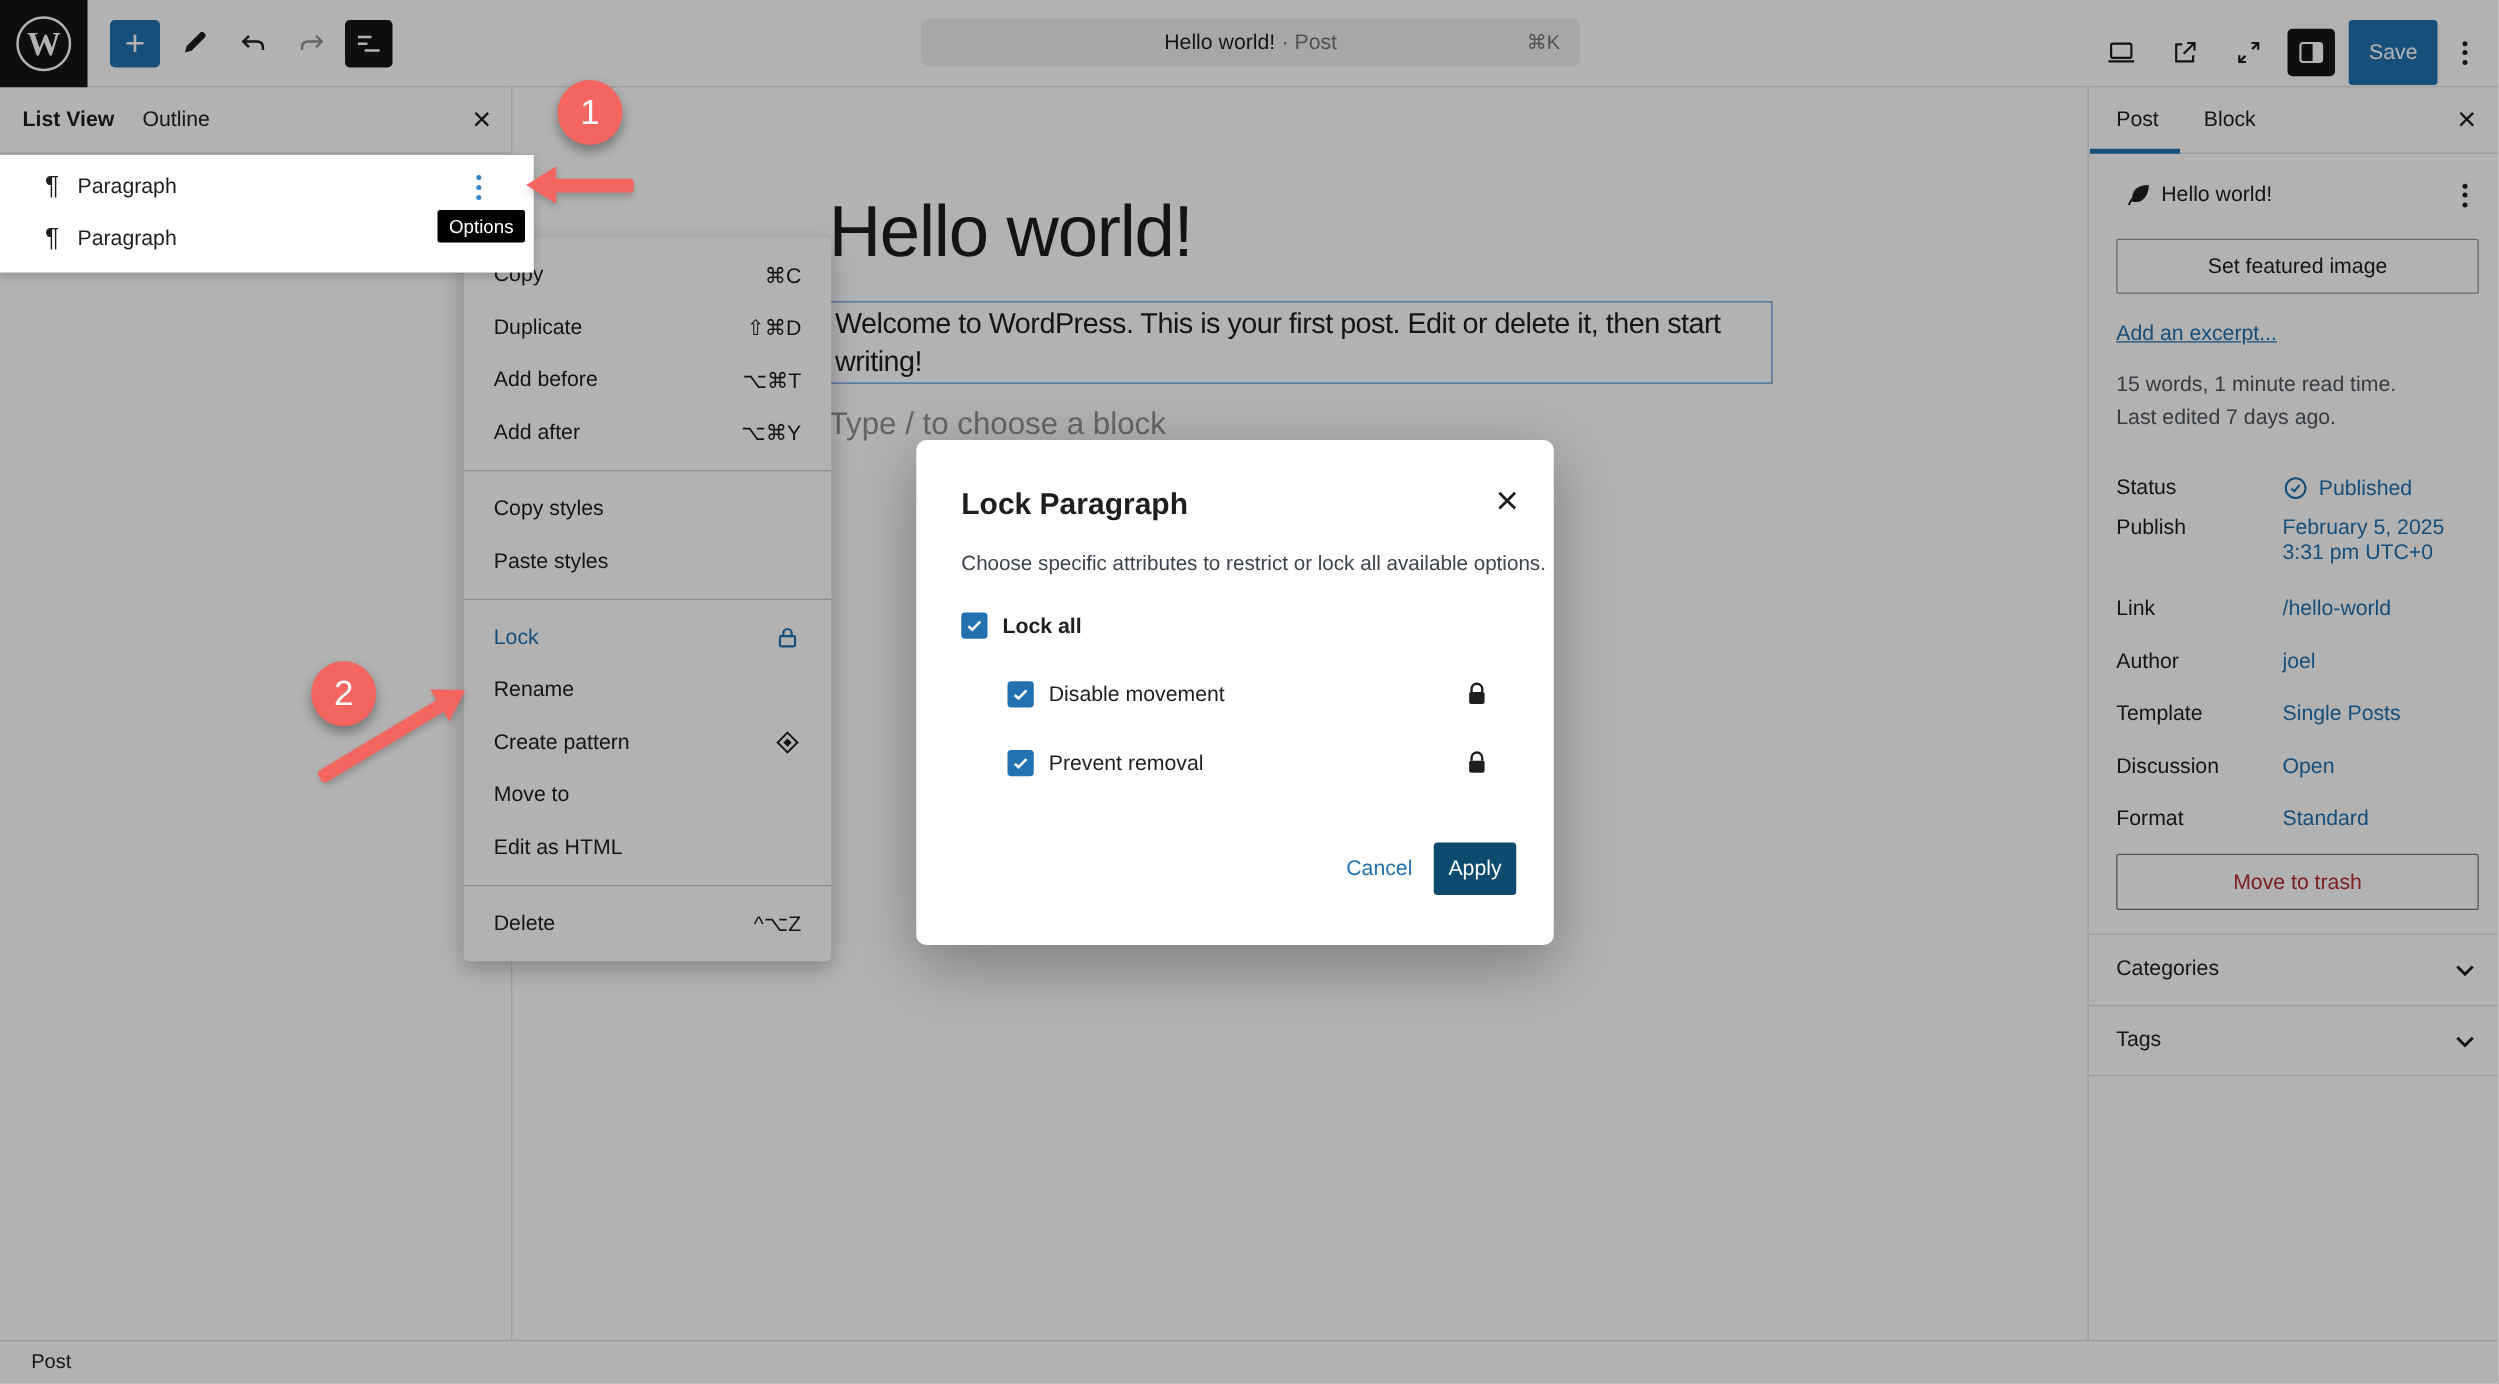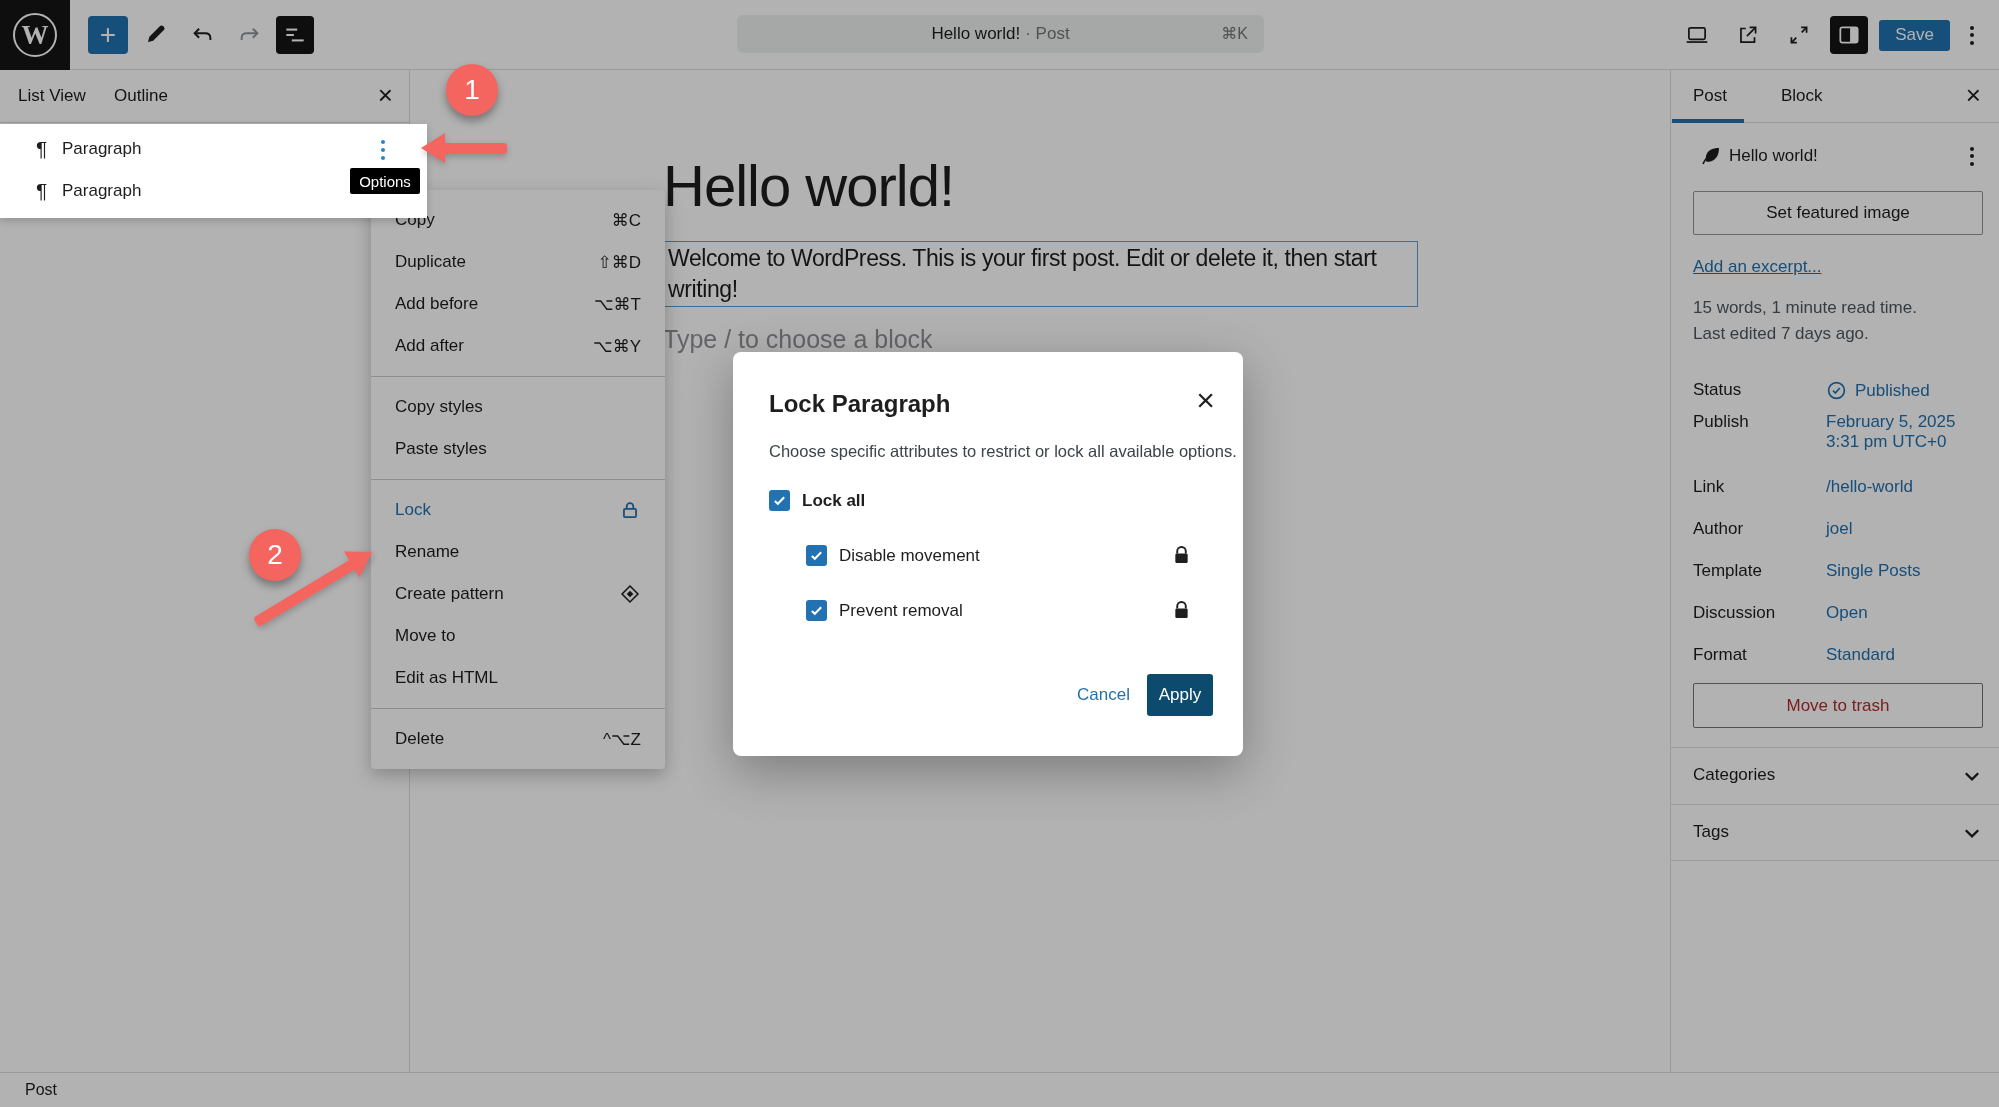--- a/index.html
+++ b/index.html
@@ -16,42 +16,42 @@
   .inserter{background:#2271b1;color:#fff;font-size:28px;font-weight:400;}
   .lv-toggle{background:#151515;width:38px;}
   .docbar{position:absolute;left:737px;top:15px;width:527px;height:38px;background:#eef0f0;border-radius:6px;
           display:flex;align-items:center;justify-content:center;font-size:17px;}
   .doc-ctx{color:#757575;margin-left:5px;}
   .doc-k{position:absolute;right:16px;top:9px;color:#757575;font-size:16px;}
   .tb-right{position:absolute;right:16px;top:16px;display:flex;gap:11px;align-items:center;}
   .dots{display:flex;flex-direction:column;gap:3.5px;align-items:center;justify-content:center;width:22px;height:30px;}
   .dots i{width:4px;height:4px;border-radius:50%;background:#1e1e1e;}
   .dots.blue i{background:#2e83c9;width:4.5px;height:4.5px;}
-  .save-btn{height:31px;padding:0 16px;background:#2271b1;color:#fff;border-radius:3px;display:flex;align-items:center;font-size:17px;}
+  .save-btn{height:52px;padding:0 16px;background:#2271b1;color:#fff;border-radius:3px;display:flex;align-items:center;font-size:17px;}
   .panel-toggle{background:#151515;width:38px;height:38px;border-radius:4px;display:flex;align-items:center;justify-content:center;}
   
   .lv-panel{position:absolute;left:0;top:70px;width:410px;height:1002px;background:#fff;border-right:1px solid #ddd;z-index:1;}
   .lv-head{position:relative;height:53px;border-bottom:1px solid #ddd;}
   .lv-tab{position:absolute;top:16px;font-size:17px;}
-  .lv-tab.t1{left:18px;font-weight:400;}
+  .lv-tab.t1{left:18px;font-weight:700;}
   .lv-tab.t2{left:114px;}
   .xbtn{font-size:26px;line-height:1;color:#1e1e1e;}
   .lv-x{position:absolute;right:16px;top:12px;}
   
   .canvas{position:absolute;left:410px;top:70px;width:1260px;height:1002px;background:#fff;z-index:1;}
   .post-title{position:absolute;left:253px;top:82px;font-size:58px;letter-spacing:-1px;color:#1e1e1e;}
   .para-block{position:absolute;left:252px;top:171px;width:756px;min-height:64px;border:1.5px solid #5b9bd5;
               font-size:23px;letter-spacing:-0.4px;line-height:31px;padding:1px 5px;color:#1e1e1e;}
   .placeholder{position:absolute;left:253px;top:255px;font-size:25px;color:#8e9196;}
   
   .settings{position:absolute;left:1670px;top:70px;width:329px;height:1002px;background:#fff;border-left:1px solid #ddd;z-index:1;font-size:17px;}
   .st-head{position:relative;height:53px;border-bottom:1px solid #ddd;}
   .st-tab1{position:absolute;left:22px;top:16px;}
   .st-tab-underline{position:absolute;left:1px;top:49px;width:72px;height:4px;background:#2271b1;}
-  .st-tab2{position:absolute;left:92px;top:16px;margin-left:18px;}
+  .st-tab2{position:absolute;left:92px;top:16px;}
   .st-x{position:absolute;right:18px;top:12px;}
   .st-summary{position:absolute;left:0;top:66px;width:100%;height:42px;}
   .st-feather{position:absolute;left:28px;top:8px;}
   .st-title{position:absolute;left:58px;top:10px;font-weight:500;}
   .st-kebab{position:absolute;right:16px;top:5px;}
   .feat-btn{position:absolute;left:22px;top:121px;width:290px;height:44px;border:1px solid #949494;border-radius:2px;
             display:flex;align-items:center;justify-content:center;}
   .excerpt{position:absolute;left:22px;top:187px;color:#2271b1;text-decoration:underline;}
   .meta1{position:absolute;left:22px;top:228px;color:#50575e;}
   .meta2{position:absolute;left:22px;top:254px;color:#50575e;}

